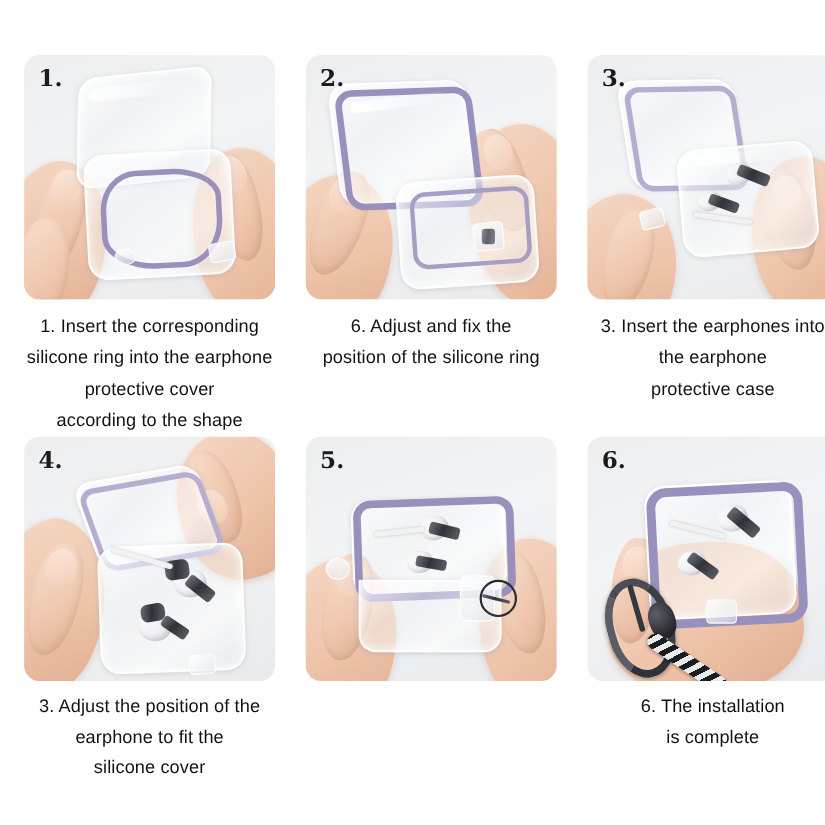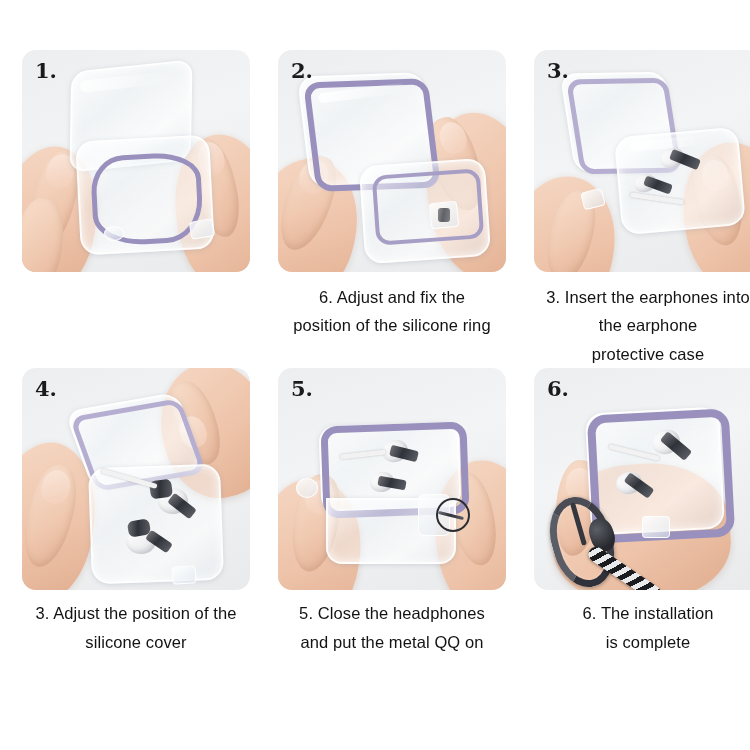--- a/index.html
+++ b/index.html
@@ -212,20 +212,26 @@
           <div class="clear" style="left:48px;top:16px;width:118px;height:96px;border-radius:16px;transform:rotate(-6deg) skewX(-7deg);"></div>
           <div class="hl" style="left:58px;top:26px;width:92px;height:12px;transform:rotate(-6deg);opacity:.85;"></div>
 
           <div class="clear" style="left:56px;top:88px;width:130px;height:110px;border-radius:18px;transform:rotate(-3deg);"></div>
 
           <div class="ring" style="left:70px;top:104px;width:100px;height:80px;border-width:5px;border-radius:30% 42% 34% 46% / 40% 30% 48% 34%;transform:rotate(-3deg);"></div>
           <div class="tab" style="left:168px;top:170px;width:22px;height:16px;transform:rotate(-10deg);"></div>
           <div class="tab" style="left:82px;top:176px;width:18px;height:13px;border-radius:50%;"></div>
         </div>
         <div class="step-num">1.</div>
+      </div>
+      <div class="caption">
+        <div>1. Insert the corresponding</div>
+        <div>silicone ring into the earphone</div>
+        <div>protective cover</div>
+        <div>according to the shape</div>
       </div>
     </div>
 
     <div class="step">
       <div class="photo">
         <div class="scene">
           <div class="hand" style="left:-26px;top:108px;width:104px;height:142px;transform:rotate(12deg);"></div>
           <div class="finger" style="left:8px;top:104px;width:44px;height:98px;transform:rotate(20deg);"></div>
           <div class="nail" style="left:22px;top:110px;width:28px;height:34px;transform:rotate(20deg);"></div>
           <div class="hand" style="right:-30px;top:62px;width:108px;height:168px;transform:rotate(-10deg);"></div>
@@ -300,20 +306,21 @@
           <div class="stem" style="left:106px;top:152px;width:22px;height:16px;border-radius:6px;transform:rotate(-10deg);"></div>
           <div class="stem" style="left:124px;top:168px;width:26px;height:11px;transform:rotate(34deg);"></div>
           <div class="cable" style="left:78px;top:108px;width:58px;height:5px;transform:rotate(16deg);"></div>
           <div class="tinytext" style="left:94px;top:136px;"></div>
           <div class="tab" style="left:150px;top:198px;width:22px;height:16px;transform:rotate(-4deg);"></div>
         </div>
         <div class="step-num">4.</div>
       </div>
       <div class="caption">
         <div>3. Adjust the position of the</div>
+        <div>earphone to fit the</div>
         <div>silicone cover</div>
       </div>
     </div>
 
     <div class="step row2">
       <div class="photo">
         <div class="scene">
           <div class="hand" style="left:-24px;top:110px;width:106px;height:150px;transform:rotate(8deg);"></div>
           <div class="finger" style="left:16px;top:106px;width:44px;height:98px;transform:rotate(10deg);"></div>
           <div class="nail" style="left:28px;top:112px;width:28px;height:34px;transform:rotate(10deg);"></div>
@@ -328,24 +335,20 @@
           <div class="bud" style="left:92px;top:104px;width:24px;height:20px;transform:rotate(-12deg);"></div>
           <div class="stem" style="left:100px;top:110px;width:28px;height:10px;transform:rotate(10deg);"></div>
           <div class="cable" style="left:62px;top:84px;width:46px;height:5px;transform:rotate(-6deg);"></div>
 
           <div class="tab" style="left:140px;top:126px;width:30px;height:40px;border-radius:6px;"></div>
           <div class="loopwire" style="left:158px;top:130px;width:30px;height:30px;"></div>
           <div class="stem" style="left:160px;top:146px;width:26px;height:3px;transform:rotate(14deg);"></div>
           <div class="tab" style="left:18px;top:110px;width:20px;height:18px;border-radius:50%;"></div>
         </div>
         <div class="step-num">5.</div>
-      </div>
-      <div class="caption">
-        <div>5. Close the headphones</div>
-        <div>and put the metal QQ on</div>
       </div>
     </div>
 
     <div class="step row2">
       <div class="photo">
         <div class="scene">
 
           <div class="hand" style="left:18px;top:96px;width:178px;height:136px;border-radius:46% 46% 40% 40%;transform:rotate(-4deg);"></div>
           <div class="finger" style="left:22px;top:92px;width:42px;height:96px;transform:rotate(6deg);"></div>
           <div class="nail" style="left:32px;top:100px;width:26px;height:32px;transform:rotate(6deg);"></div>

